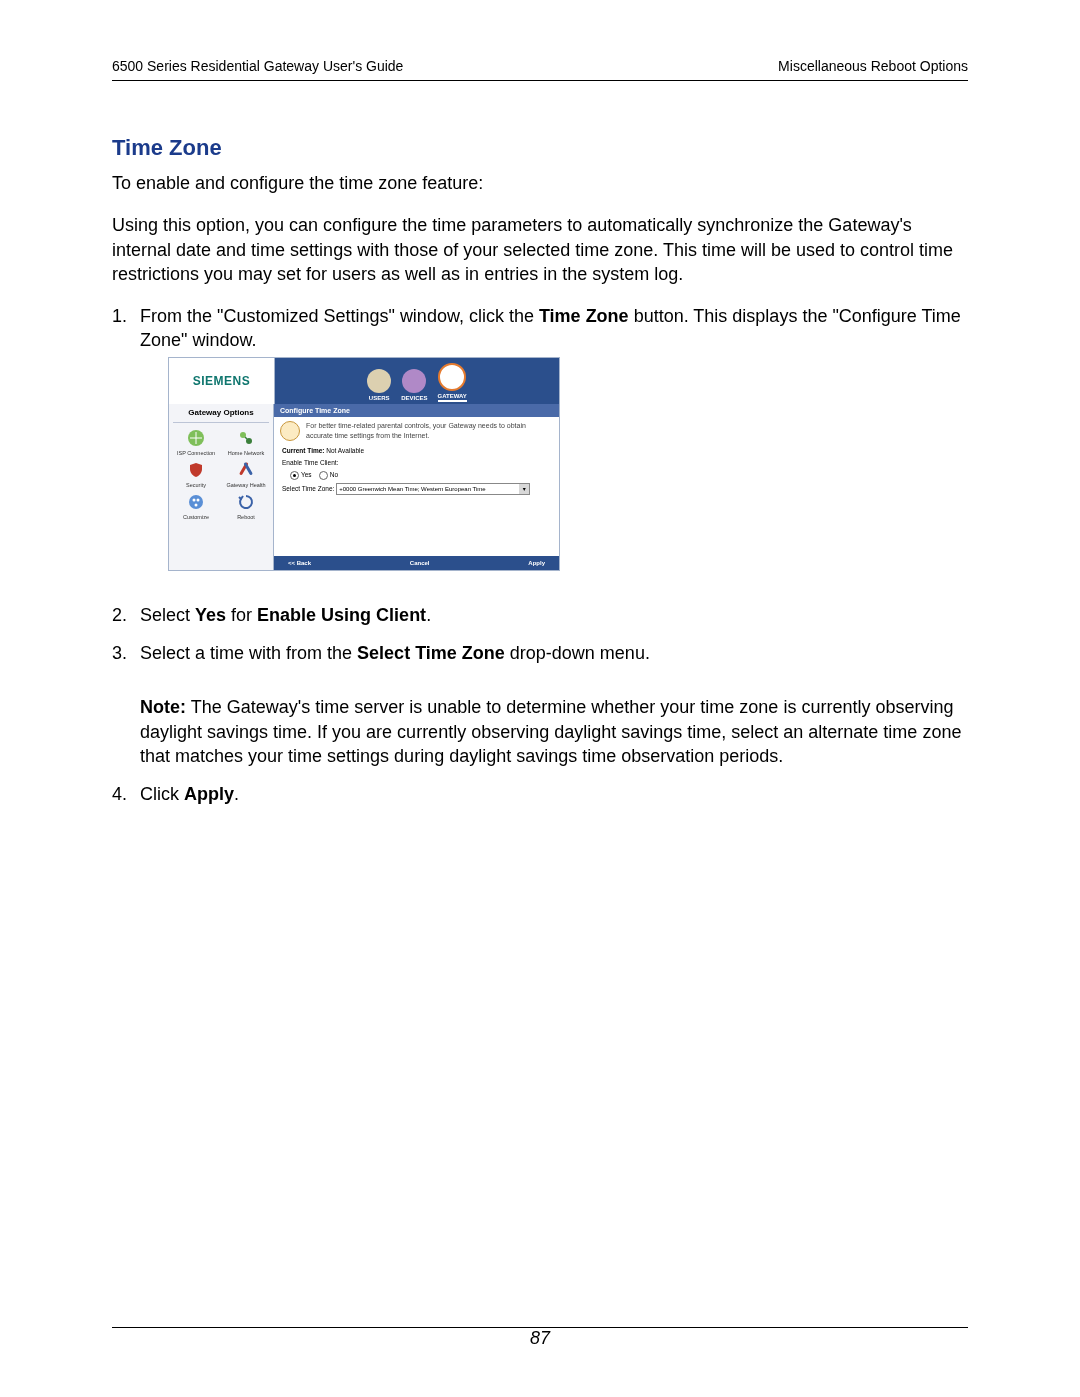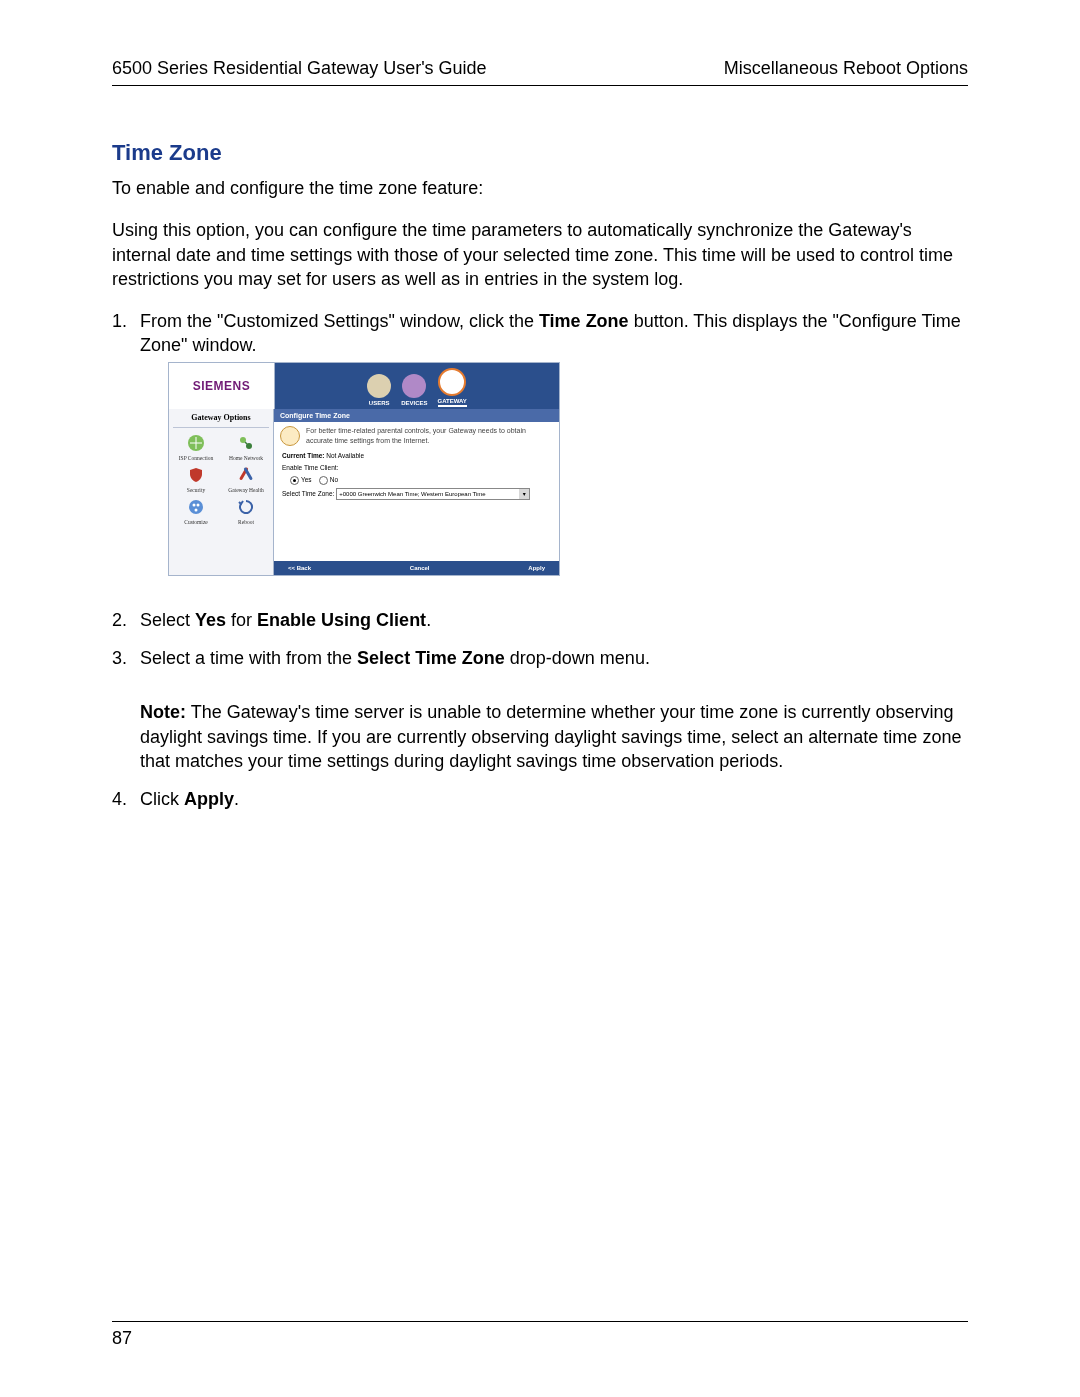--- a/index.html
+++ b/index.html
@@ -12,21 +12,21 @@
   .page {
     width: 1080px;
     height: 1397px;
     box-sizing: border-box;
     padding: 58px 112px 40px 112px;
     position: relative;
   }
   .header-row {
     display: flex;
     justify-content: space-between;
-    font-size: 18px;
+    font-size: 14px;
     color: #000;
     padding-bottom: 6px;
     border-bottom: 1px solid #000;
   }
   .section-title {
     color: #1b3b8b;
     font-weight: bold;
     font-size: 22px;
     margin-top: 54px;
     margin-bottom: 10px;
@@ -76,21 +76,21 @@
     background: #fff;
     display: flex;
     align-items: center;
     justify-content: center;
     border-right: 1px solid #a5b4cc;
   }
   .siemens {
     font-weight: bold;
     font-size: 12px;
     letter-spacing: 0.5px;
-    color: #701a75;
+    color: #0f766e;
   }
   .app-top-right {
     flex: 1;
     display: flex;
     align-items: flex-end;
     justify-content: center;
     gap: 10px;
     padding-bottom: 2px;
   }
   .top-icon {
@@ -118,21 +118,20 @@
     flex: 1;
     display: flex;
     overflow: hidden;
   }
   .sidebar {
     width: 105px;
     border-right: 1px solid #a5b4cc;
     background: #f3f4f8;
     padding: 4px 4px;
     box-sizing: border-box;
-    font-family: Liberation Serif, serif;
   }
   .sidebar-title {
     font-size: 8px;
     font-weight: bold;
     text-align: center;
     border-bottom: 1px solid #bcc4d6;
     padding-bottom: 3px;
     margin-bottom: 4px;
   }
   .side-grid {
@@ -223,23 +222,23 @@
   .bb-center {
     background:#2b4f8c;
   }
 
   .footer {
     position: absolute;
     left: 112px;
     right: 112px;
     bottom: 48px;
     border-top: 1px solid #000;
-    text-align: left;
+    text-align: center;
     font-size: 18px;
-    padding-top: 6px;
+    font-style: italic;
   }
 </style>
 </head>
 <body>
 
 <div class="page">
 
   <div class="header-row">
     <span>6500 Series Residential Gateway User's Guide</span>
     <span>Miscellaneous Reboot Options</span>

